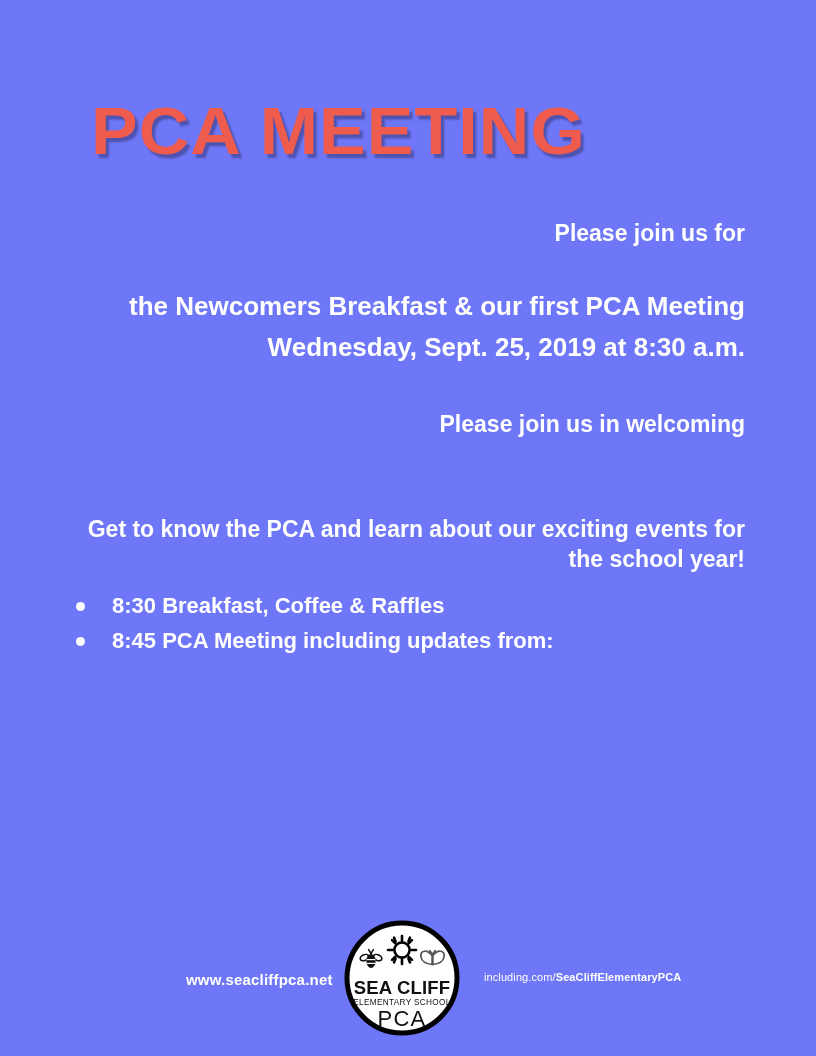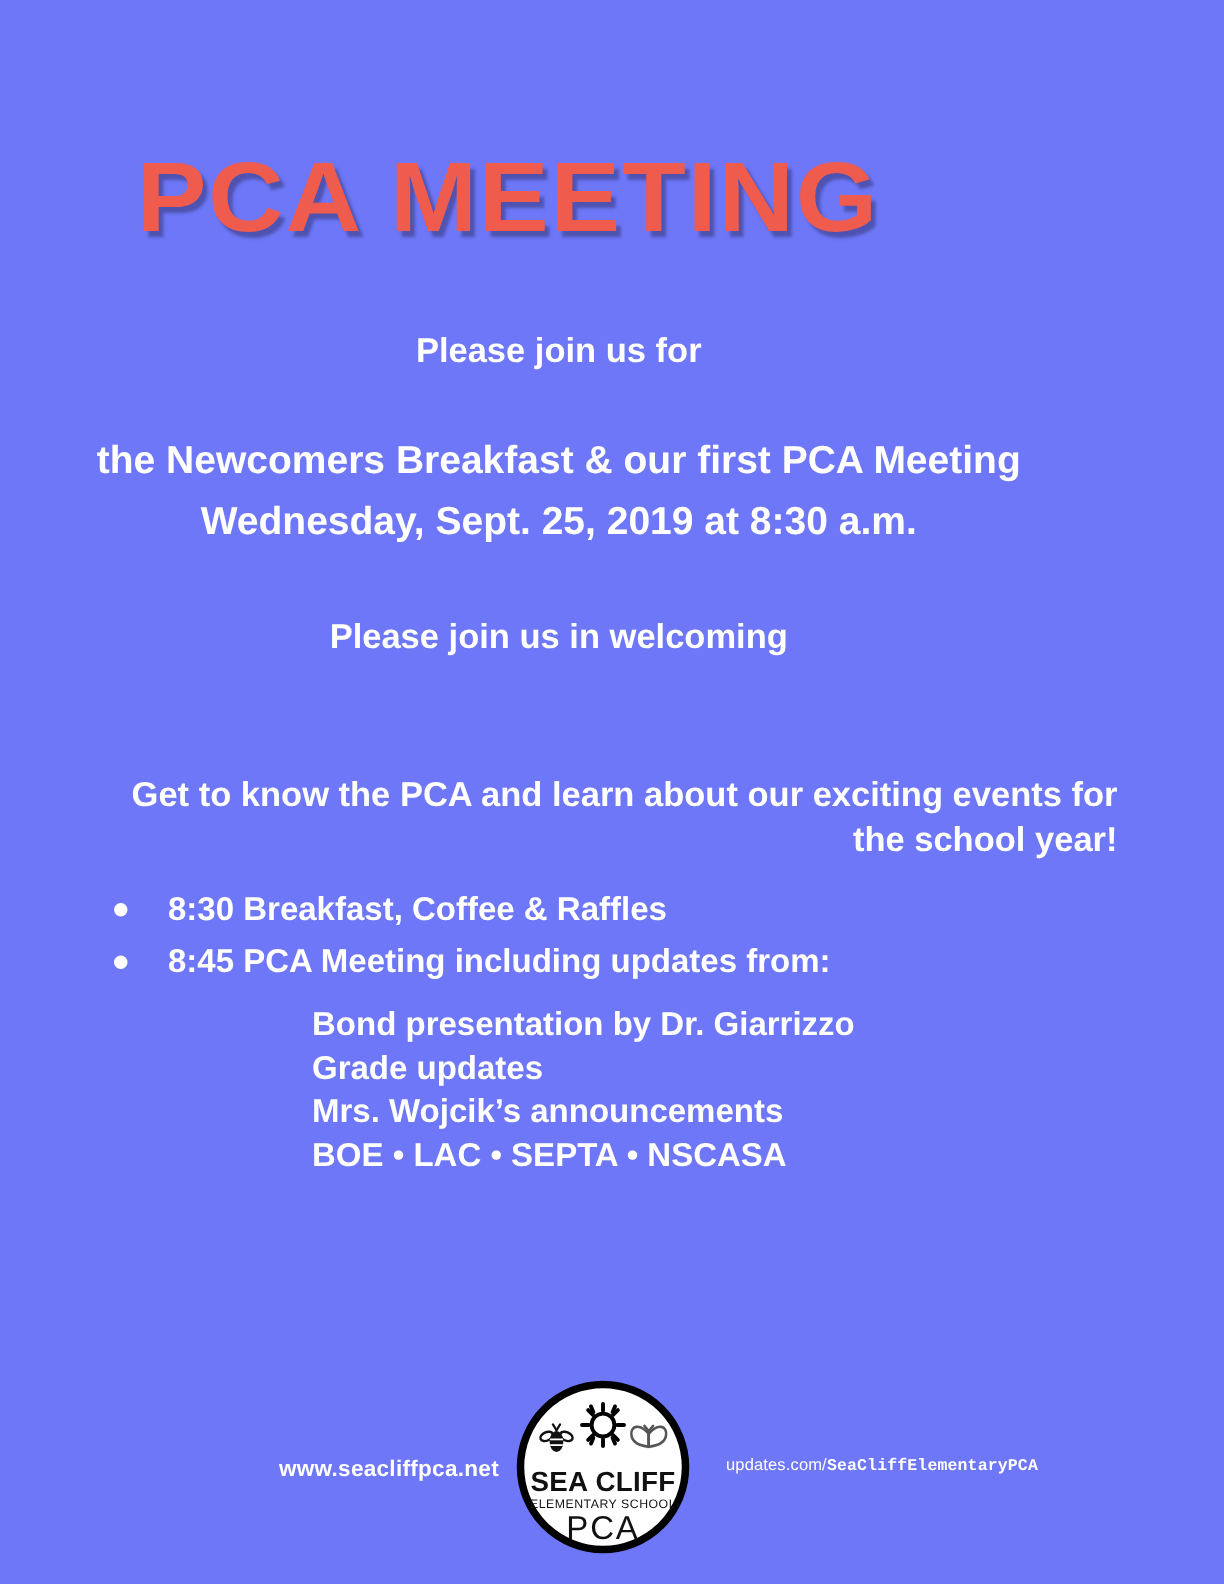--- a/index.html
+++ b/index.html
@@ -42,21 +42,21 @@
     transform: scaleX(1.06);
     transform-origin: center center;
     white-space: nowrap;
   }
 
   
   .intro-line {
     position: absolute;
     left: 0;
     width: 745px;
-    text-align: center;
+    text-align: right;
     color: #ffffff;
     font-weight: bold;
   }
   .intro-small {
     top: 219px;
     font-size: 23px;
     line-height: 28px;
   }
   .event-line-1 {
     top: 290px;
@@ -159,21 +159,21 @@
   .fb-url {
     position: absolute;
     left: 484px;
     top: 51px;
     color: #ffffff;
     font-size: 11px;
     font-weight: normal;
     letter-spacing: 0.1px;
     white-space: nowrap;
   }
-  .fb-url .fb-handle { font-weight: bold; font-family: Liberation Mono, monospace; }
+  .fb-url .fb-handle { font-weight: bold; }
 
   .logo {
     position: absolute;
     left: 344px;
     top: 0px;
     width: 116px;
     height: 116px;
   }
   .logo svg { display: block; }
 </style>
@@ -199,32 +199,26 @@
     <li>
       <span class="bullet-dot"></span>
       <span>8:30 Breakfast, Coffee &amp; Raffles</span>
     </li>
     <li>
       <span class="bullet-dot"></span>
       <span>8:45 PCA Meeting including updates from:</span>
     </li>
   </ul>
 
-  <ul class="sublist">
-    <li>Bond presentation by Dr. Giarrizzo</li>
-    <li>Grade updates</li>
-    <li>Mrs. Wojcik’s announcements</li>
-    <li>BOE • LAC • SEPTA • NSCASA</li>
-  </ul>
 
   <div class="footer">
 
     <div class="site-url">www.seacliffpca.net</div>
 
-    <div class="fb-url"><span>updates.com/</span><span class="fb-handle">SeaCliffElementaryPCA</span></div>
+    <div class="fb-url"><span>including.com/</span><span class="fb-handle">SeaCliffElementaryPCA</span></div>
 
     <div class="logo">
       <svg width="116" height="116" viewBox="0 0 116 116" xmlns="http://www.w3.org/2000/svg">
 
         <circle cx="58" cy="58" r="55" fill="#ffffff" stroke="#000000" stroke-width="5"></circle>
 
         <g stroke="#000000" stroke-width="2.6" stroke-linecap="round" fill="none">
           <circle cx="58" cy="30" r="7.6" fill="none"></circle>
           <line x1="58" y1="16" x2="58" y2="20.5"></line>
           <line x1="58" y1="39.5" x2="58" y2="44"></line>

